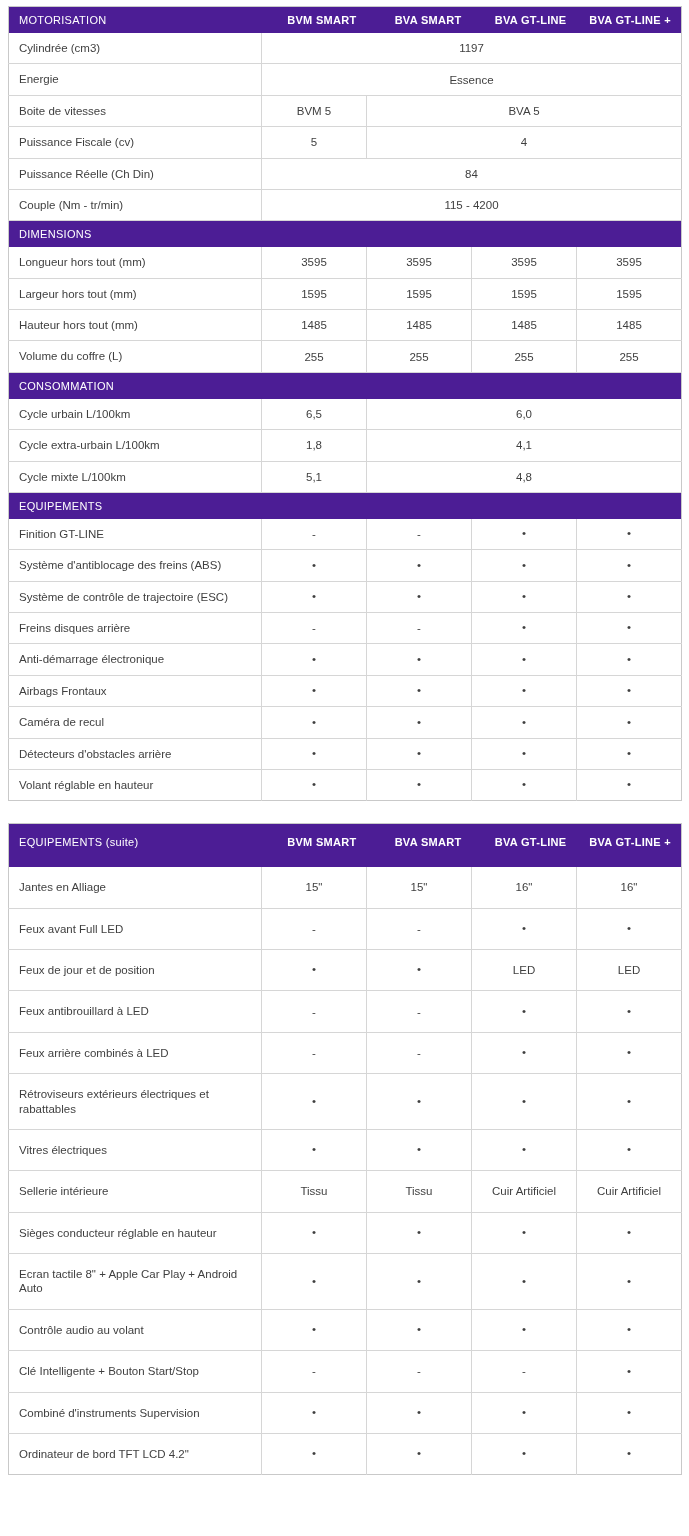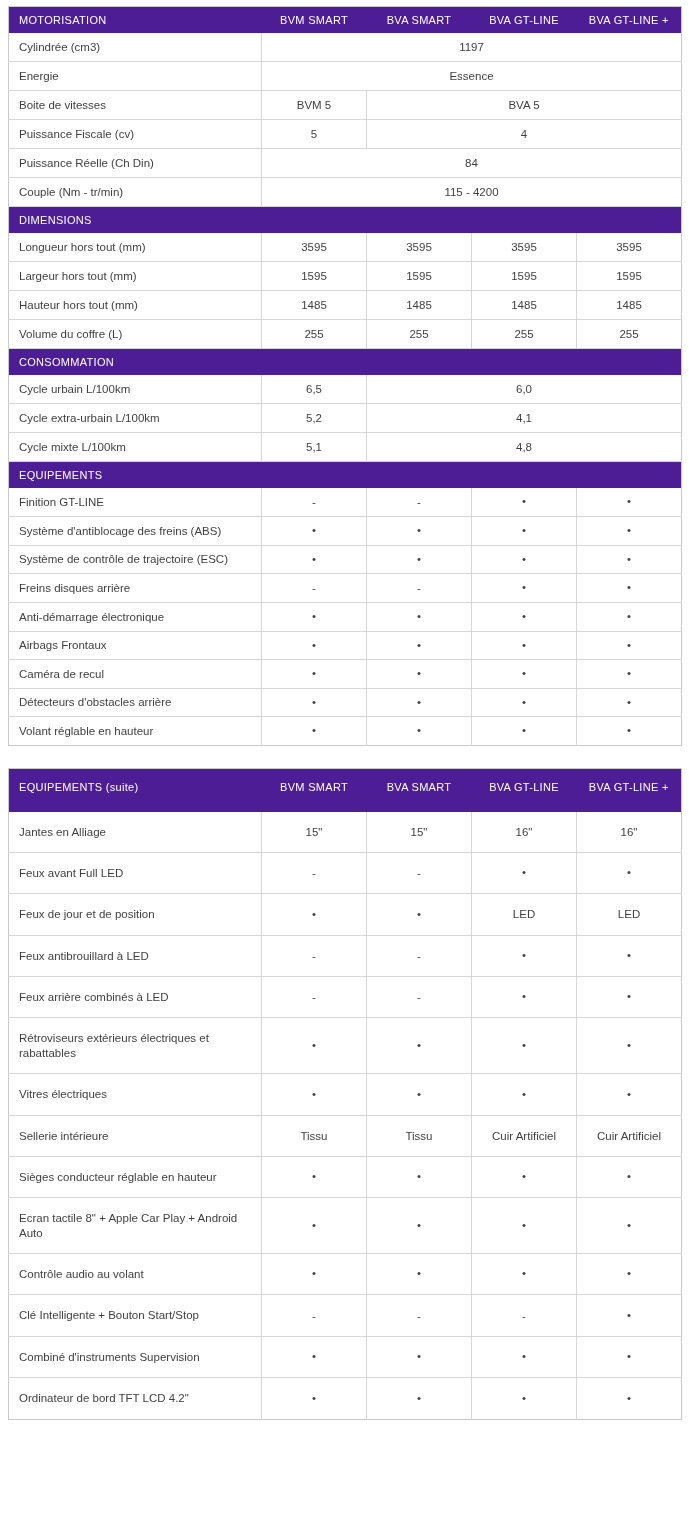--- a/index.html
+++ b/index.html
@@ -34,25 +34,25 @@
     color: #ffffff;
     font-size: 11px;
     letter-spacing: 0.3px;
     padding: 7px 10px;
     border: none;
   }
   tr.section-row td.sec-label {
     font-weight: normal;
   }
   tr.section-row td.sec-head {
-    text-align: center;
-    font-weight: normal;
+    text-align: right;
+    font-weight: bold;
   }
   td.label {
-    padding: 0 10px;
+    padding: 8px 10px;
     border-bottom: 1px solid #d6d6d6;
     border-right: 1px solid #d6d6d6;
     color: #3f3f3f;
     font-size: 11.5px;
     line-height: 1.25;
     vertical-align: middle;
   }
   td.val {
     padding: 8px 4px;
     border-bottom: 1px solid #d6d6d6;
@@ -167,21 +167,21 @@
           <td class="sec-head"></td>
           <td class="sec-head"></td>
         </tr>
         <tr>
           <td class="label">Cycle urbain L/100km</td>
           <td class="val">6,5</td>
           <td class="val last" colspan="3">6,0</td>
         </tr>
         <tr>
           <td class="label">Cycle extra-urbain L/100km</td>
-          <td class="val">5,2</td>
+          <td class="val">1,8</td>
           <td class="val last" colspan="3">4,1</td>
         </tr>
         <tr>
           <td class="label">Cycle mixte L/100km</td>
           <td class="val">5,1</td>
           <td class="val last" colspan="3">4,8</td>
         </tr>
         <tr class="section-row">
           <td class="sec-label">EQUIPEMENTS</td>
           <td class="sec-head"></td>

